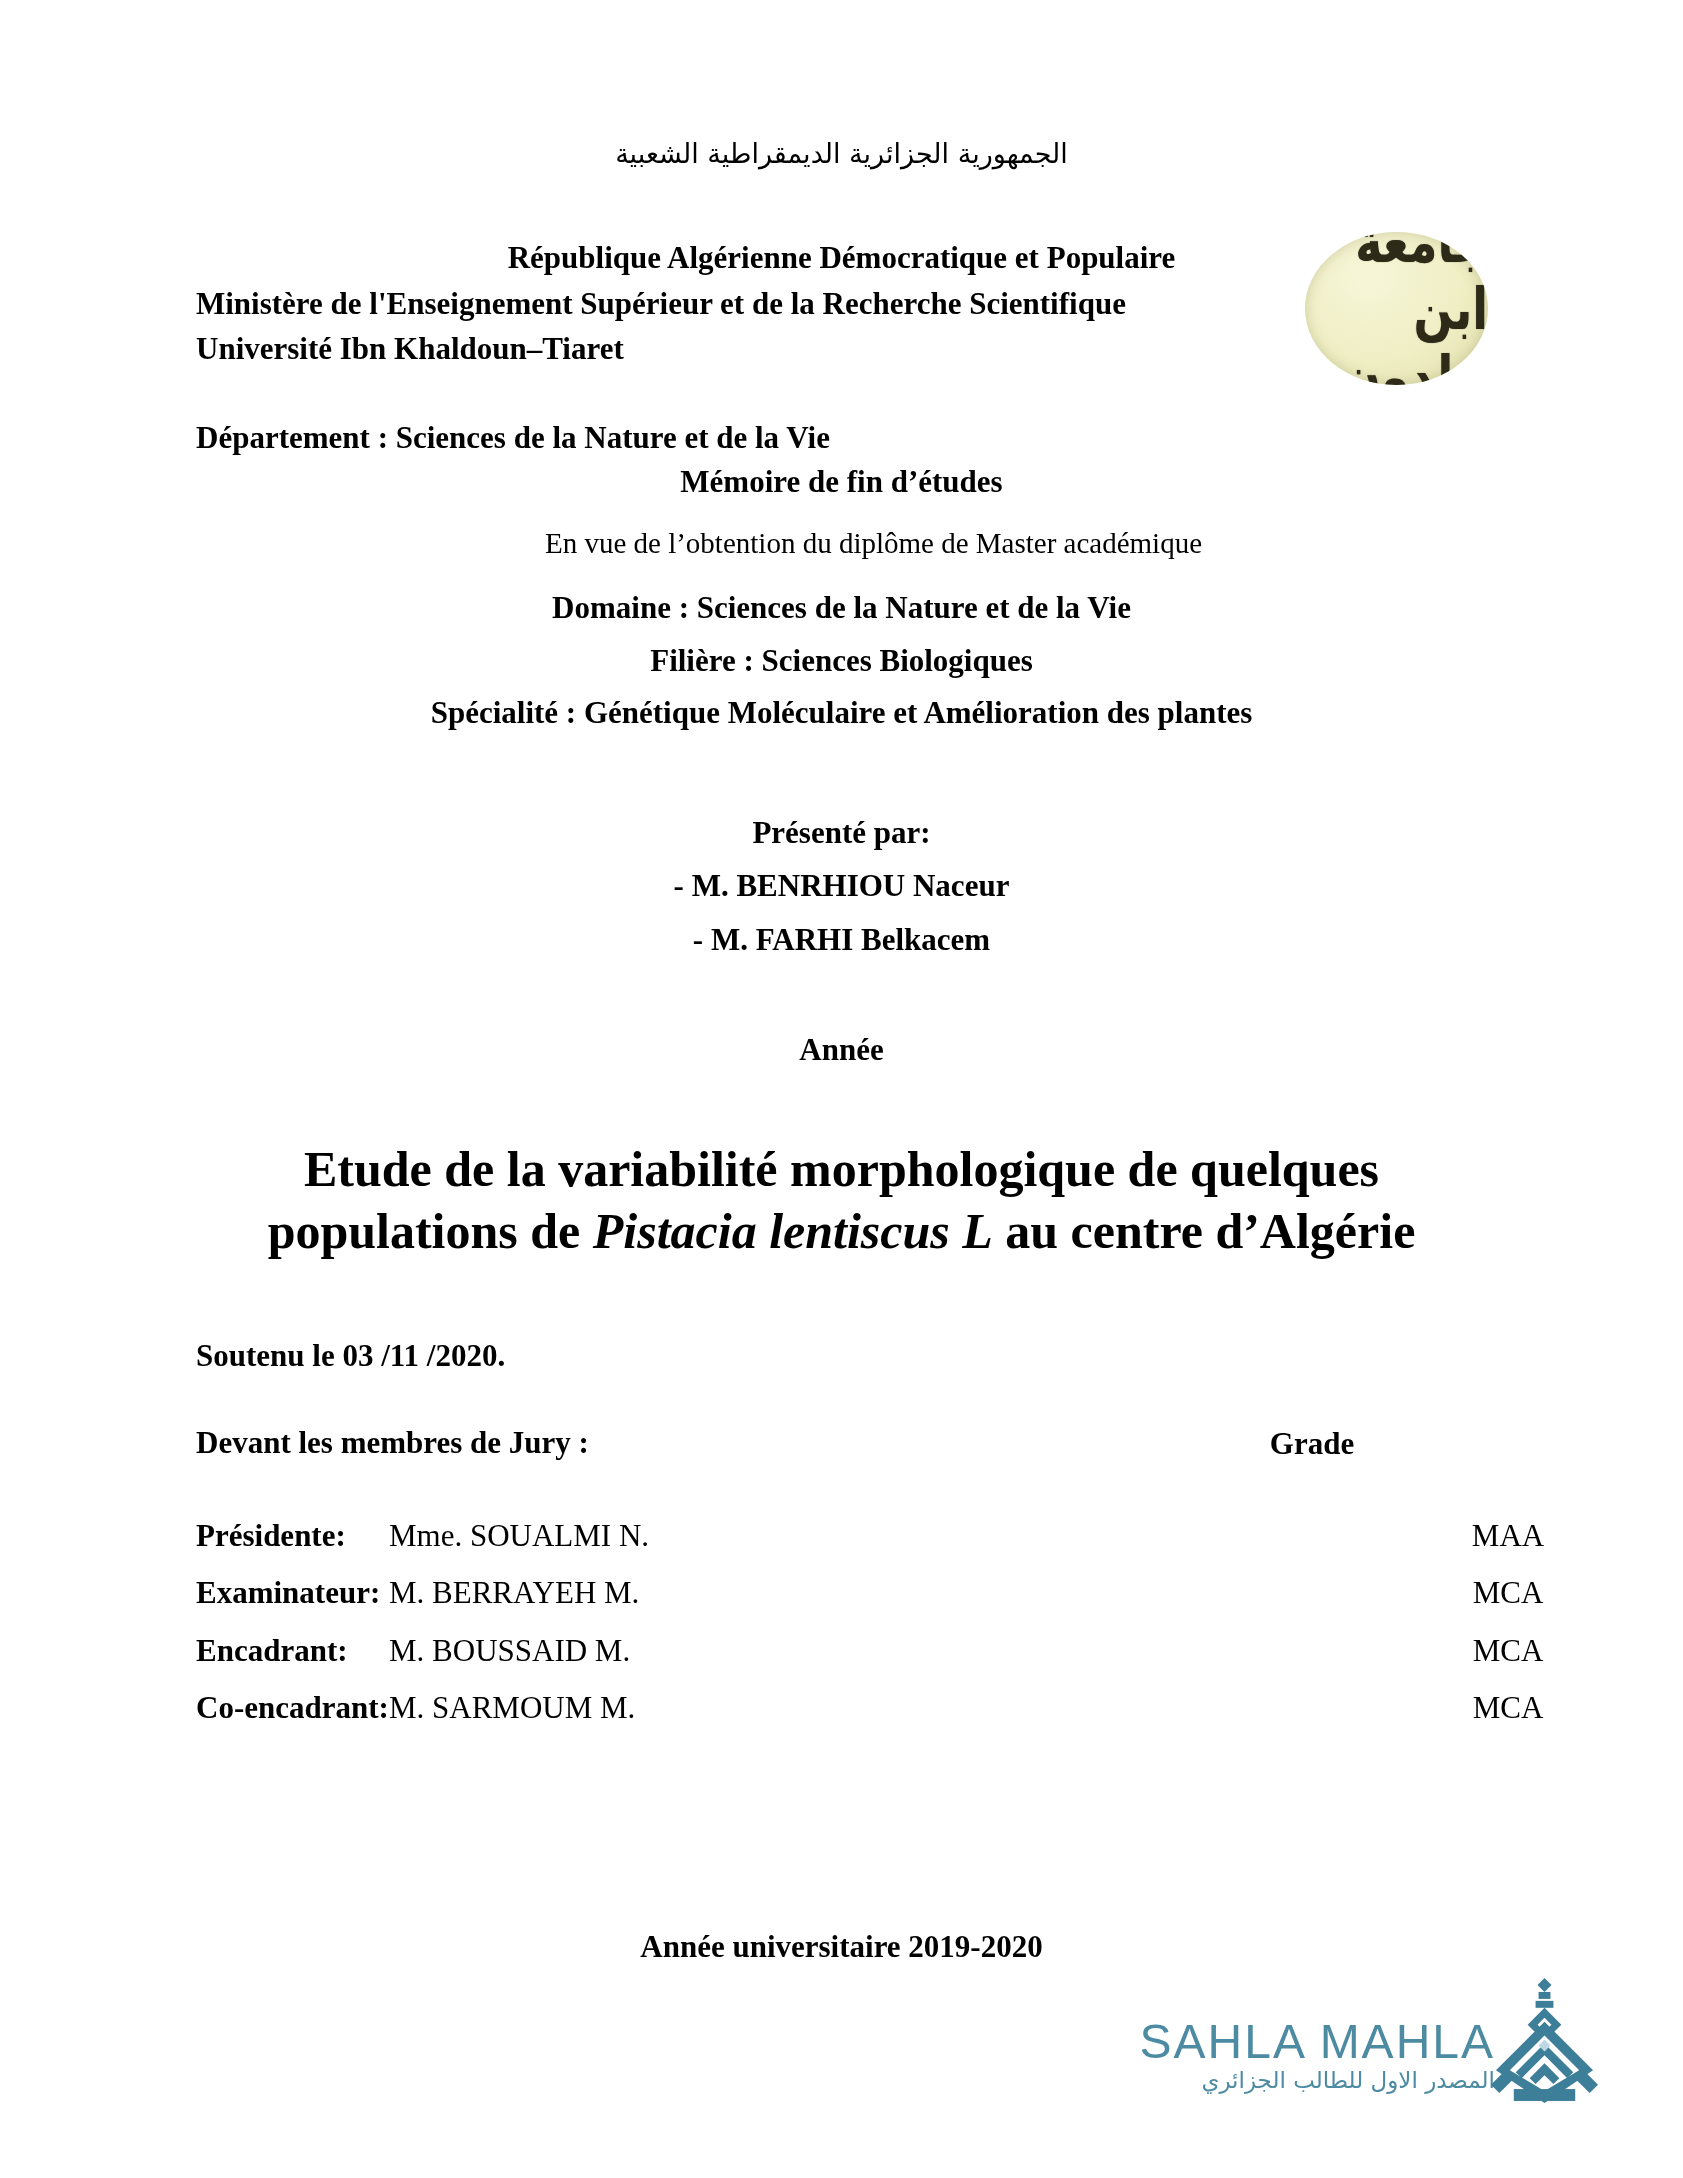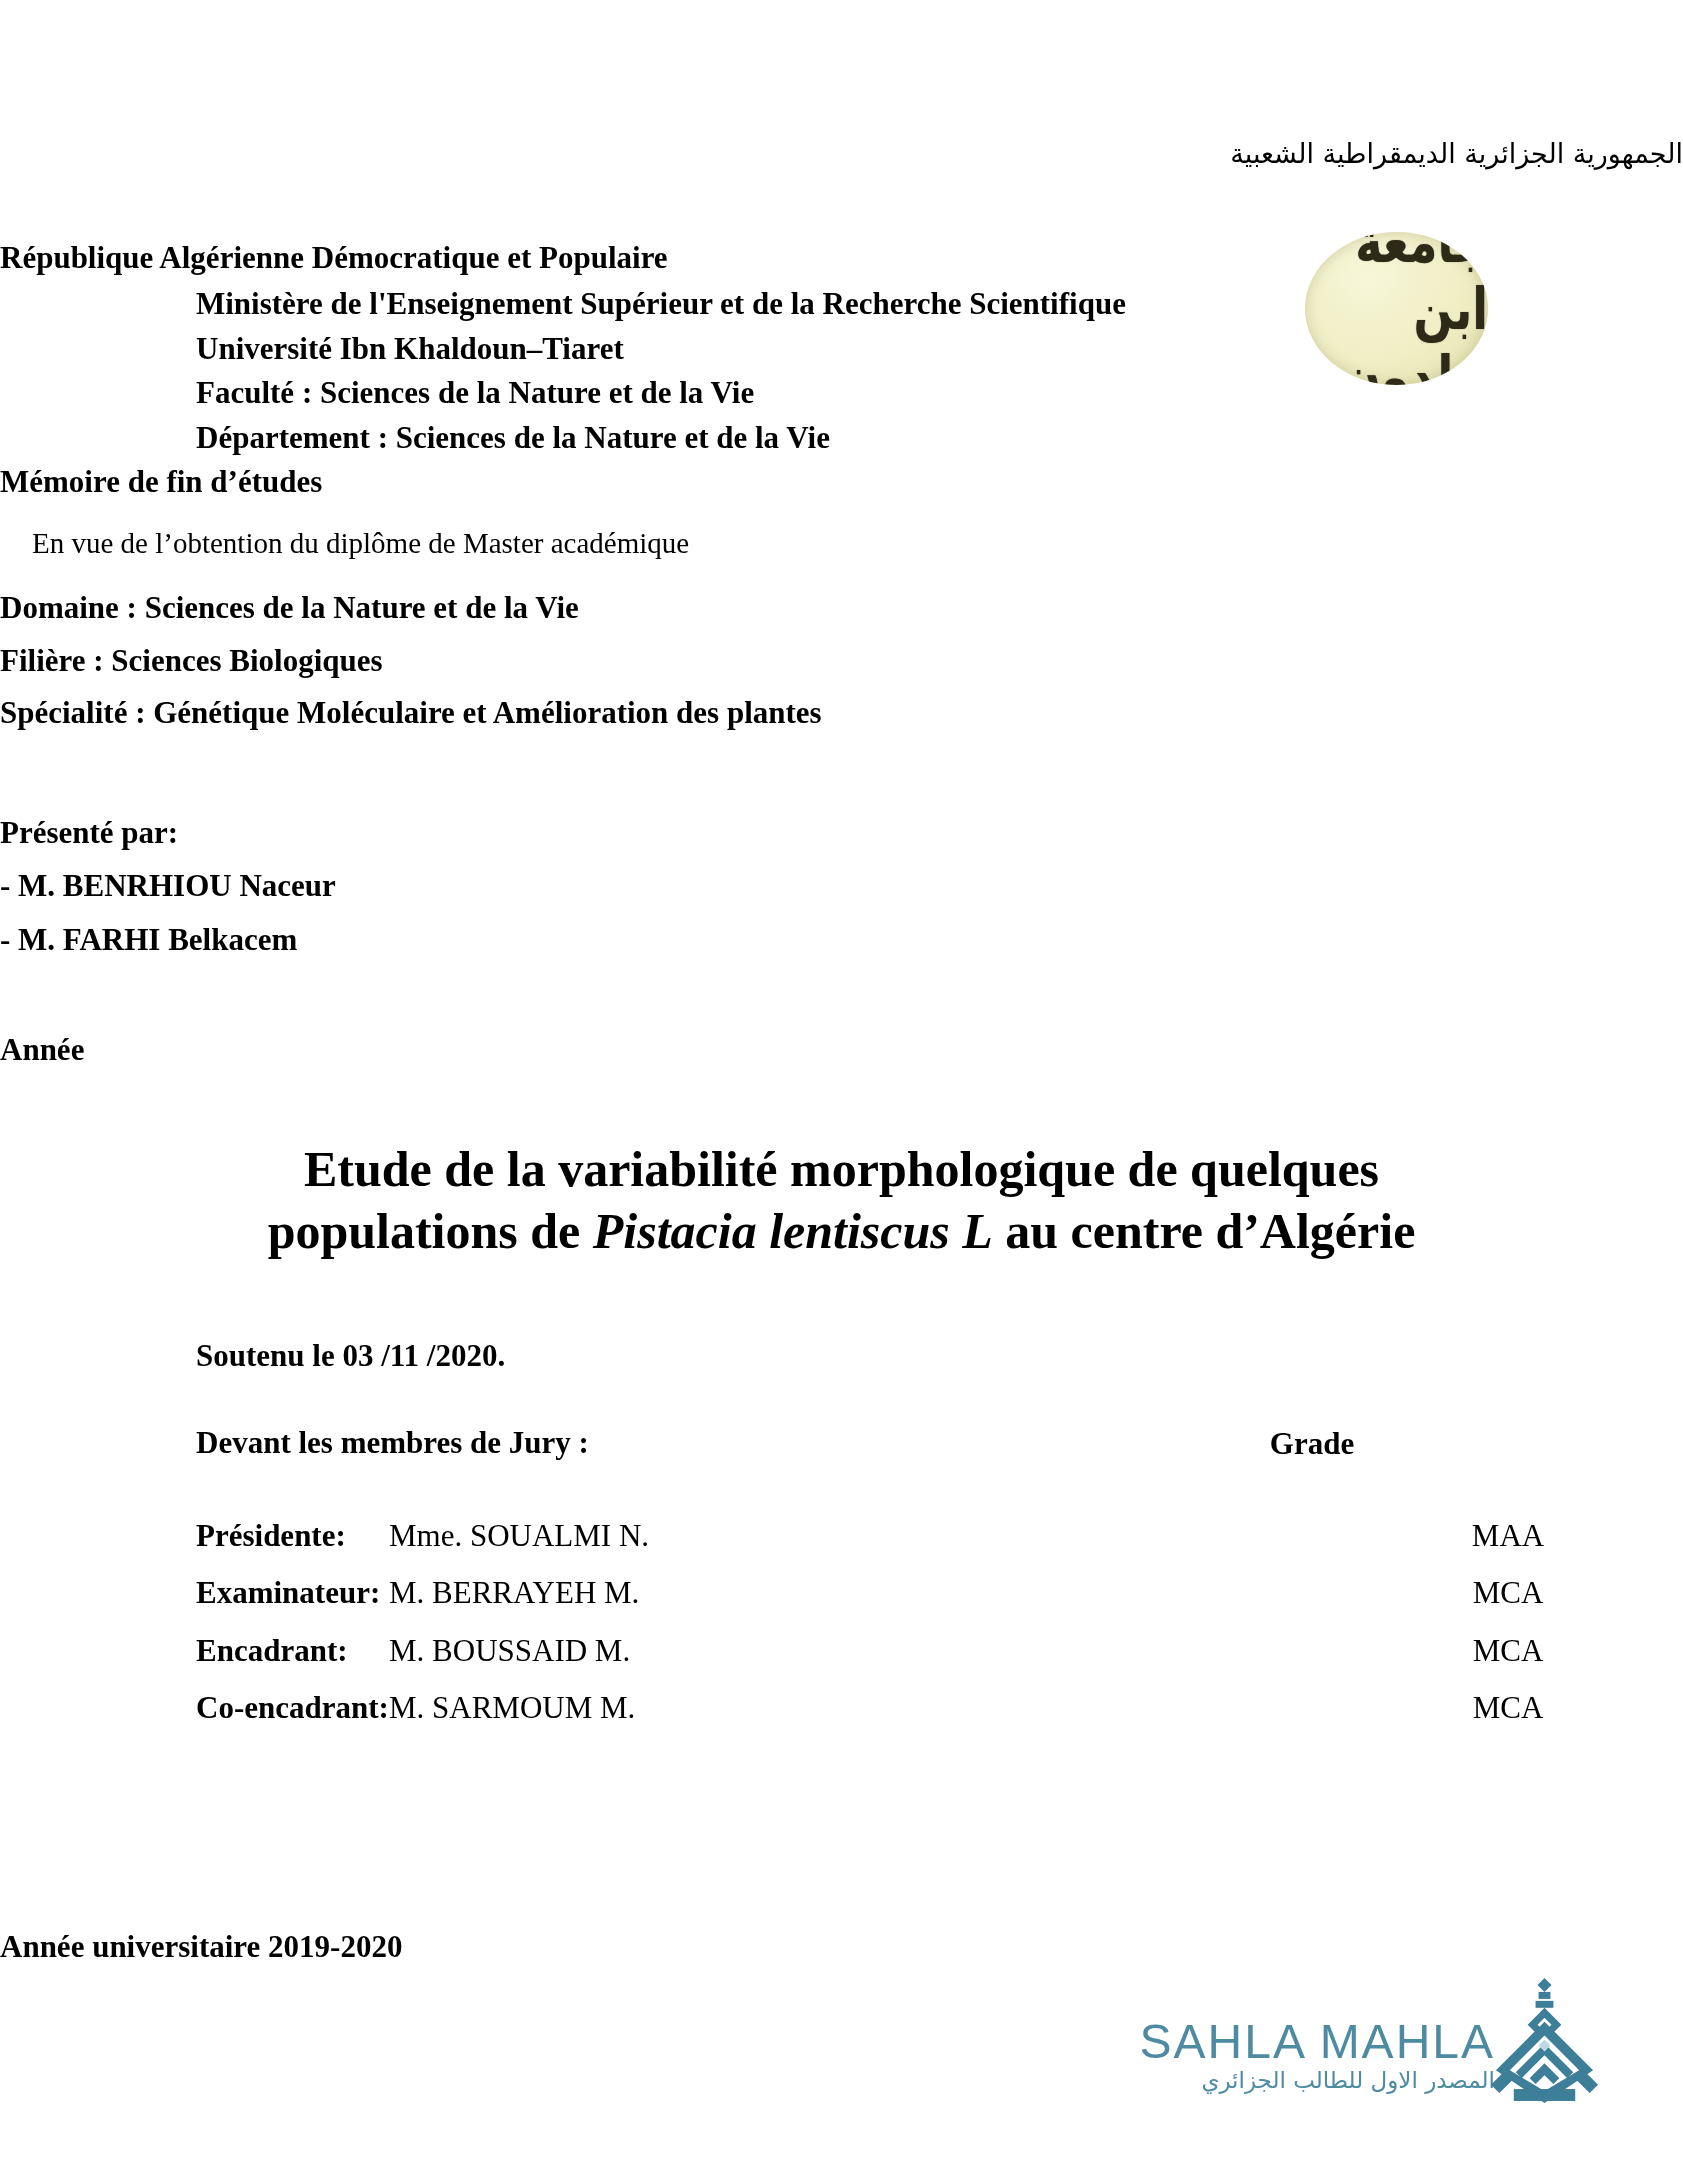--- a/index.html
+++ b/index.html
@@ -17,21 +17,21 @@
     width: 1683px;
     height: 2178px;
     background: #ffffff;
     overflow: hidden;
   }
 
   
   .t  { position: absolute; white-space: nowrap; line-height: 1.1; }
   .b  { font-weight: bold; }
   .i  { font-style: italic; }
-  .ctr { position: absolute; width: 100%; left: 0; white-space: nowrap; line-height: 1.1; }
+  .ctr { position: absolute; width: 100%; left: 0; text-align: center; white-space: nowrap; line-height: 1.1; }
 
   
   .arabic-line {
     font-family: "DejaVu Sans", sans-serif;
     direction: rtl;
     font-size: 27px;
     letter-spacing: 0;
   }
 
   .hdr-line   { font-size: 31px; font-weight: bold; }
@@ -141,21 +141,20 @@
 <div class="page">
 
   <div class="ctr arabic-line" style="top:139px;">الجمهورية الجزائرية الديمقراطية الشعبية</div>
 
   <div class="ctr hdr-line" style="top:241px;">République Algérienne Démocratique et Populaire</div>
 
   <div class="t hdr-line hdr-left" style="top:287px;">Ministère de l'Enseignement Supérieur et de la Recherche Scientifique</div>
 
   <div class="t hdr-line hdr-left" style="top:332px;">Université Ibn Khaldoun–Tiaret</div>
 
-  <div class="t hdr-line hdr-left" style="top:376px;">Faculté : Sciences de la Nature et de la Vie</div>
 
   <div class="t hdr-line hdr-left" style="top:421px;">Département : Sciences de la Nature et de la Vie</div>
 
   <div class="ctr hdr-line" style="top:465px;">Mémoire de fin d’études</div>
 
   <div class="ctr subtitle-normal" style="top:528px;">En vue de l’obtention du diplôme de Master académique</div>
 
   <div class="seal">
     <div class="seal-oval">
       <div class="seal-callig">جامعة ابن خلدون</div>

